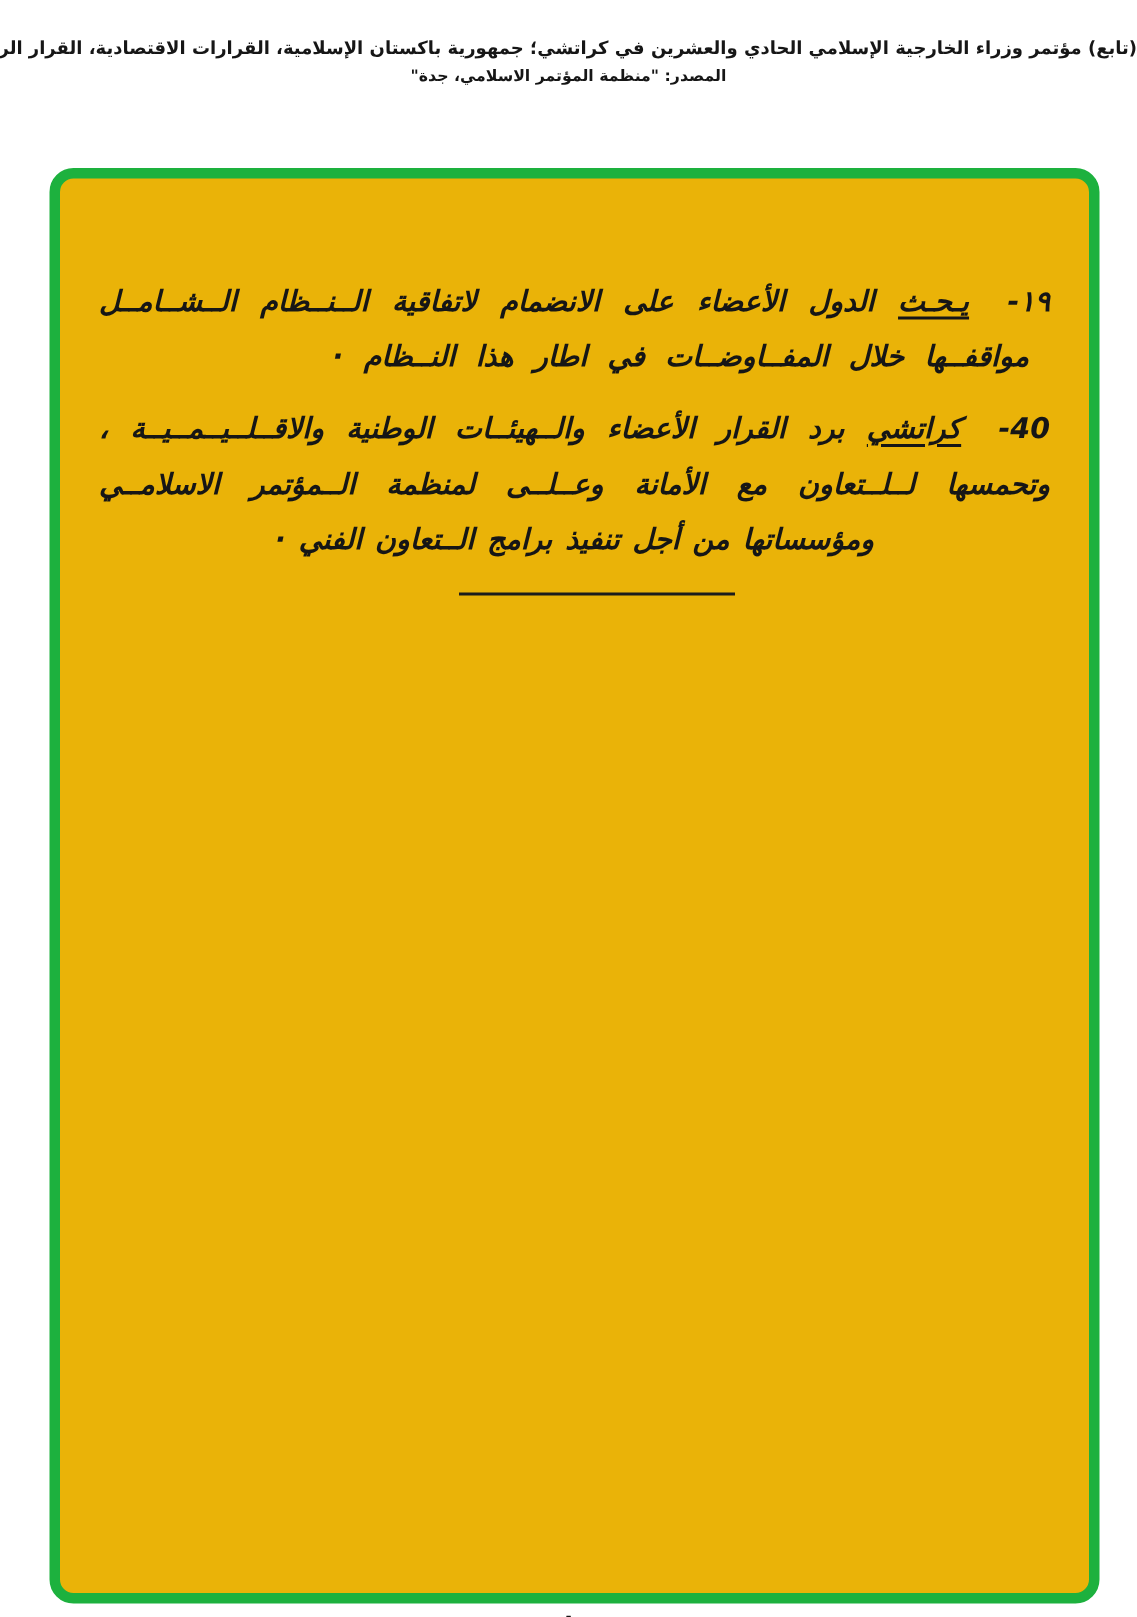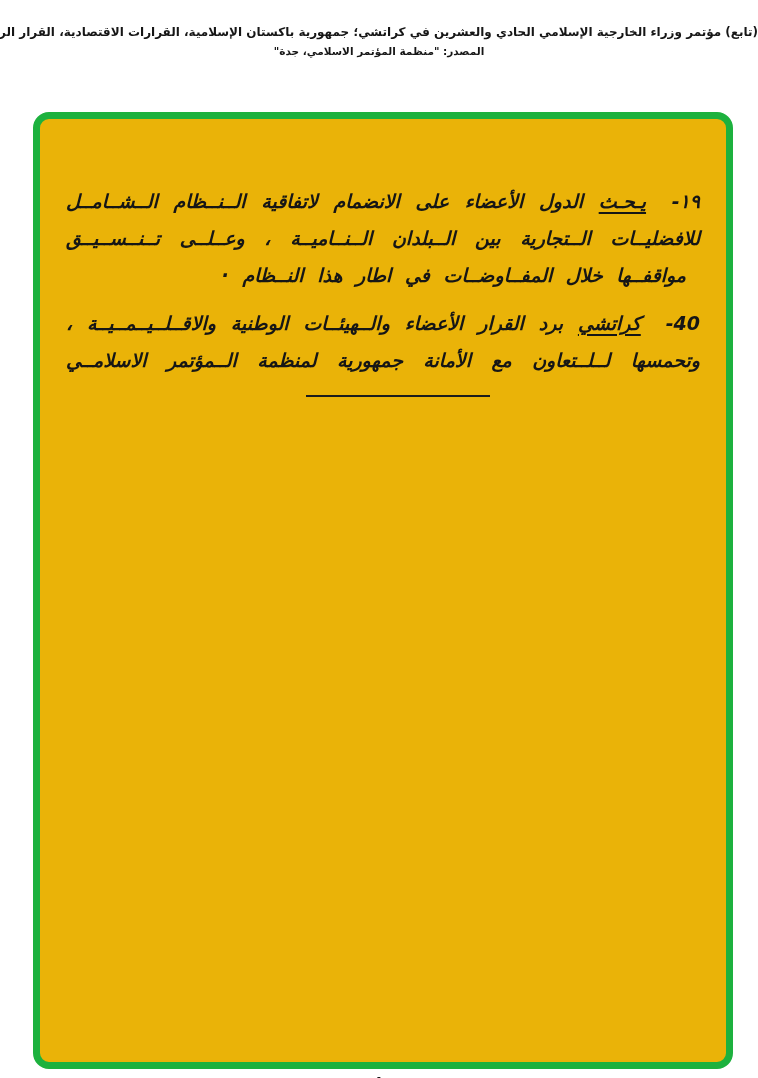--- a/index.html
+++ b/index.html
@@ -110,31 +110,31 @@
 
   <div class="frame">
     <div class="content">
 
       <section class="para">
         <div class="line full">
           <span class="num">١٩-</span>
           <span class="kw">يـحـث</span>
           <span>الدول الأعضاء على الانضمام لاتفاقية الــنــظام الــشــامــل</span>
         </div>
-        <div class="line full">للافضليــات الــتجارية بين الــبلدان الــنــاميــة ، وعــلــى تــنــســيــق</div>
         <div class="line last right">مواقفــها خلال المفــاوضــات في اطار هذا النــظام ·</div>
       </section>
 
       <section class="para">
         <div class="line full">
           <span class="num">40-</span>
           <span class="kw">كراتشي</span>
           <span>برد القرار الأعضاء والــهيئــات الوطنية والاقــلــيــمــيــة ،</span>
         </div>
-        <div class="line full">وتحمسها لــلــتعاون مع الأمانة جمهورية لمنظمة الــمؤتمر الاسلامــي</div>
+        <div class="line full">وتحمسها لــلــتعاون مع الأمانة وعــلــى لمنظمة الــمؤتمر الاسلامــي</div>
+        <div class="line last center">ومؤسساتها من أجل تنفيذ برامج الــتعاون الفني ·</div>
       </section>
 
       <div class="rule"></div>
 
     </div>
   </div>
 
   <div class="pageno">٨</div>
 
 </div>

